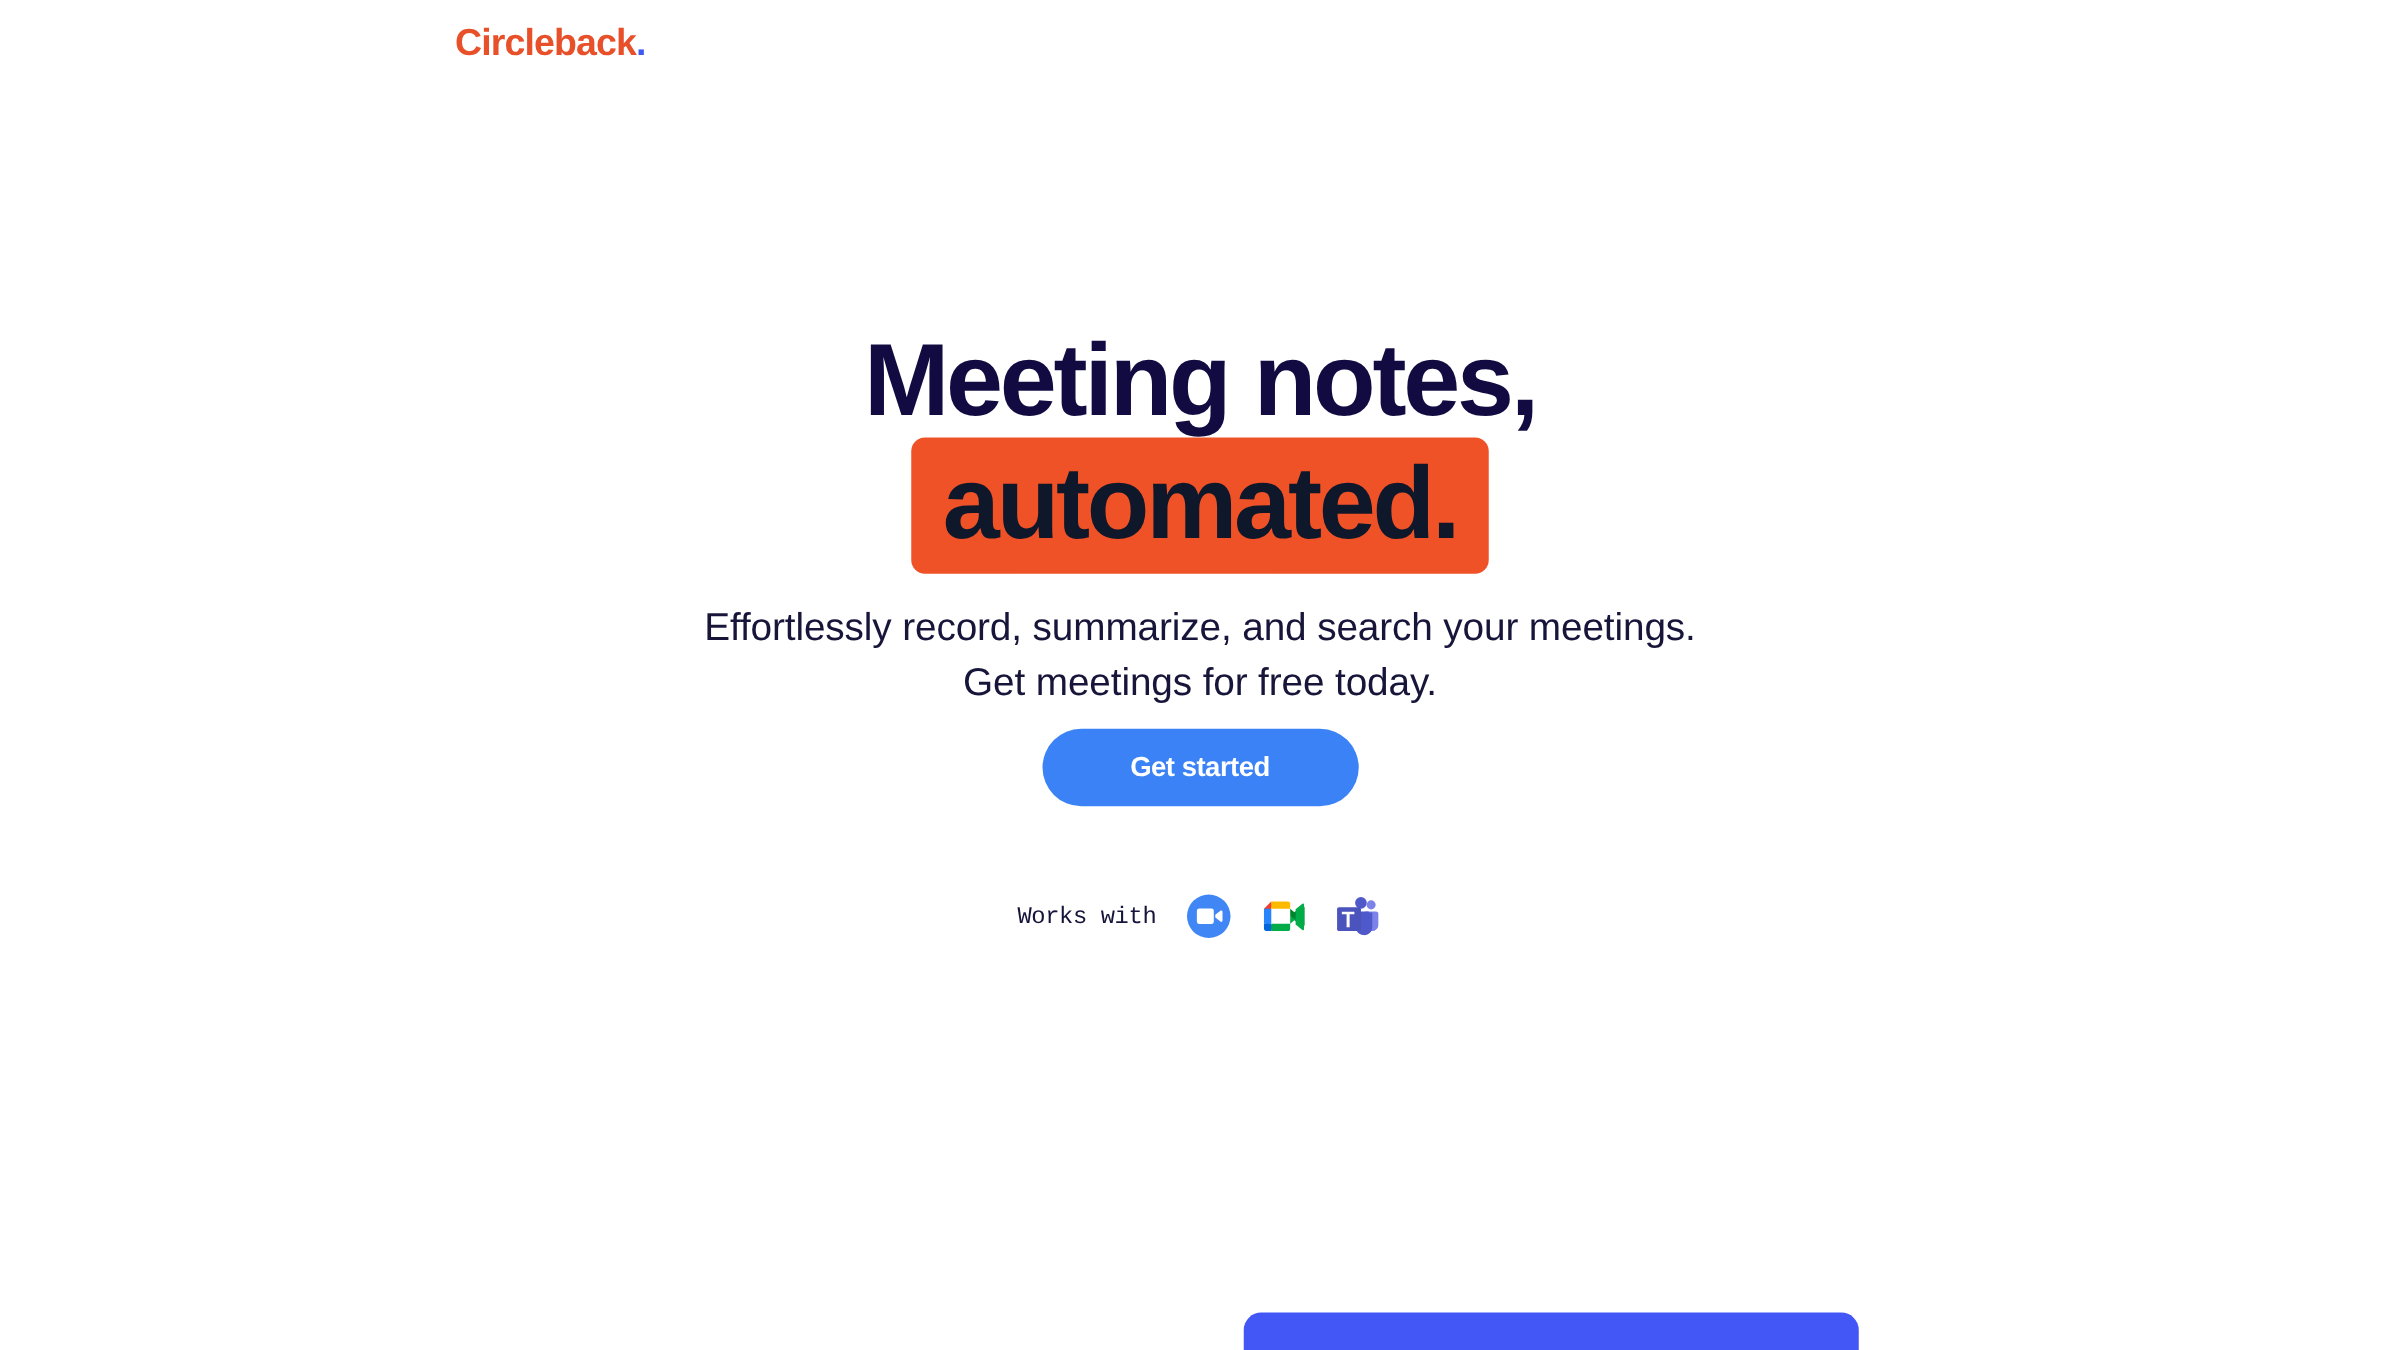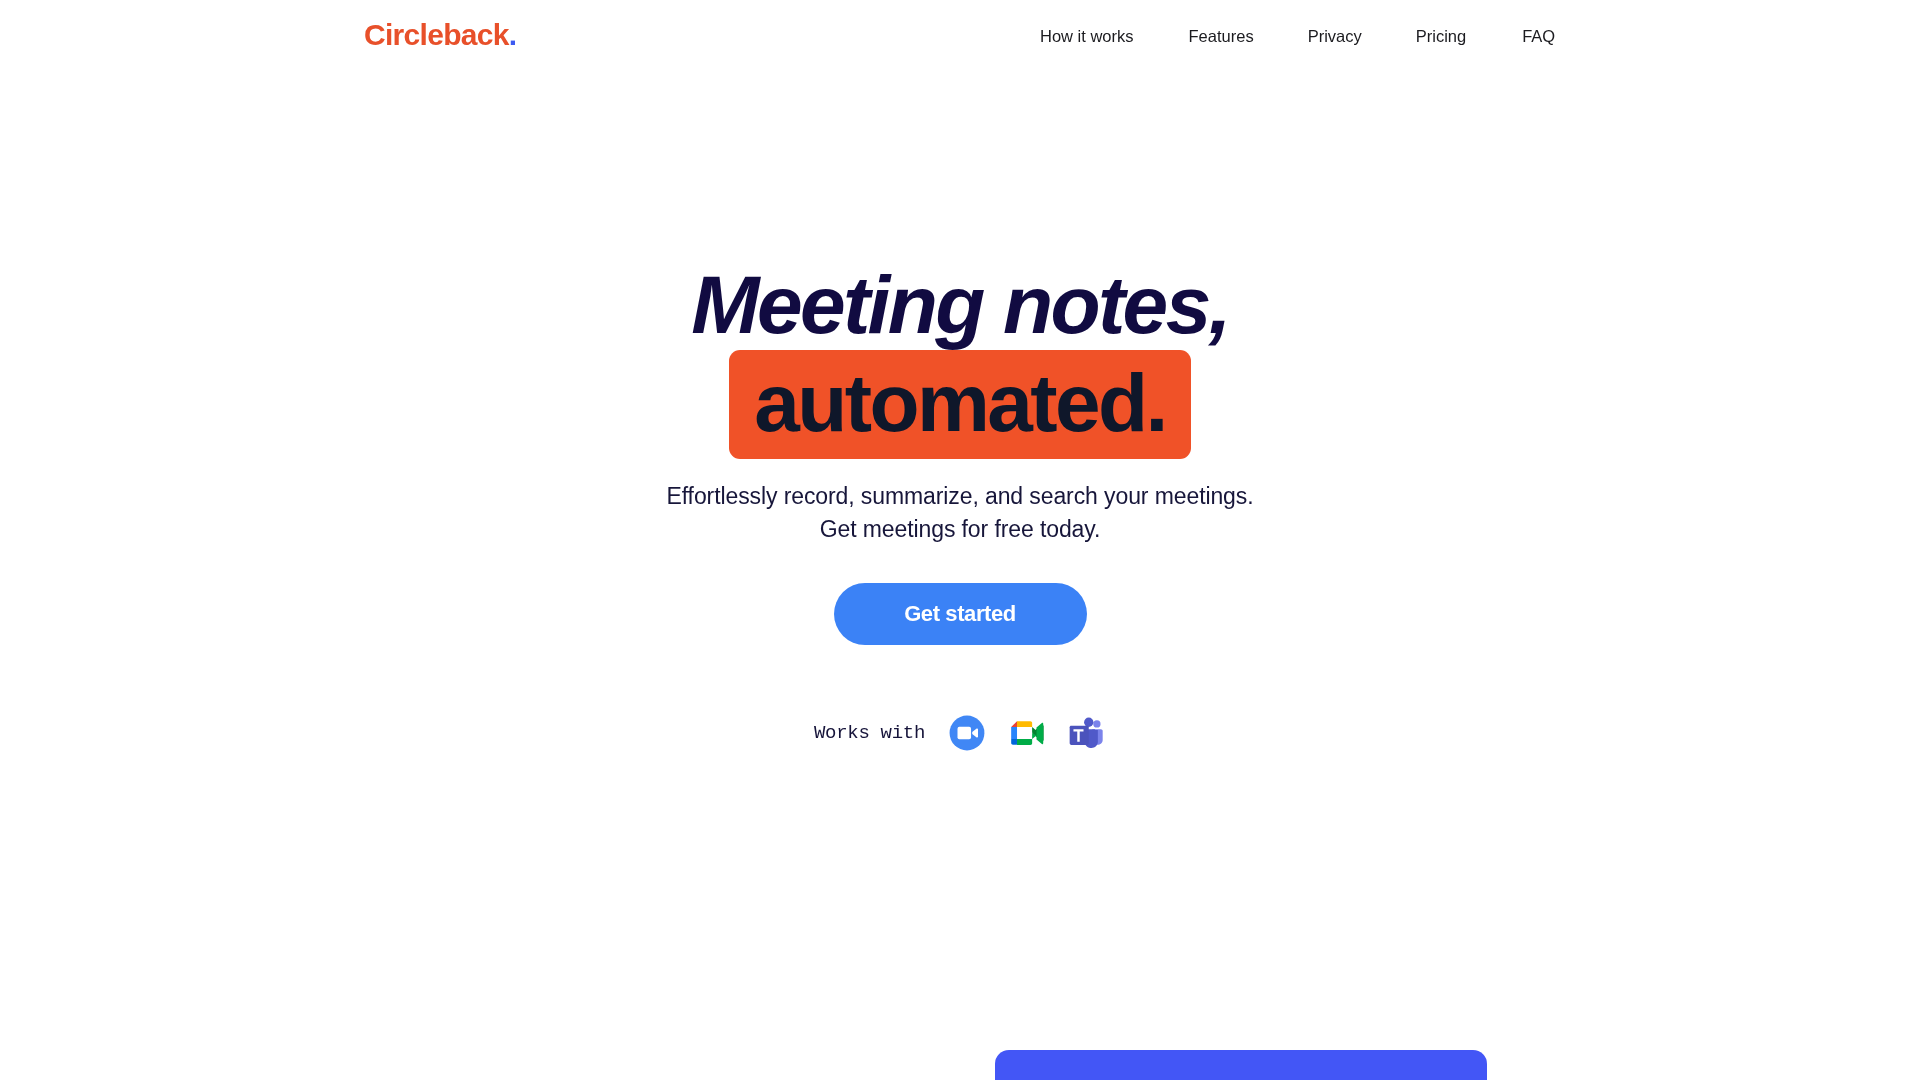--- a/index.html
+++ b/index.html
@@ -76,21 +76,20 @@
   .hero-headline {
     position: absolute;
     top: 264px;
     left: 0;
     width: 1920px;
     font-size: 82px;
     font-weight: 800;
     letter-spacing: -2.6px;
     color: #110B41;
     line-height: 1.0;
-    font-style: italic;
   }
 
   .hero-headline-line2 {
     position: absolute;
     top: 350px;
     left: 0;
     width: 1920px;
     line-height: 1.0;
   }
 
@@ -104,21 +103,21 @@
     border-radius: 11px;
     padding: 21px 25px 24px 25px;
     line-height: 0.78;
   }
 
   .hero-sub {
     position: absolute;
     top: 480px;
     left: 0;
     width: 1920px;
-    font-size: 23px;
+    font-size: 31px;
     color: #17163a;
     line-height: 1.42;
     letter-spacing: -0.1px;
   }
 
   .hero-cta-wrap {
     position: absolute;
     top: 583px;
     left: 0;
     width: 1920px;
@@ -189,27 +188,20 @@
 </style>
 </head>
 <body>
 
 <header class="site-header">
 
   <div class="brand">
     <span>Circleback</span><span class="brand-dot">.</span>
   </div>
 
-  <nav class="main-nav">
-    <a class="nav-link nav-gap-1">How it works</a>
-    <a class="nav-link nav-gap-2">Features</a>
-    <a class="nav-link nav-gap-3">Privacy</a>
-    <a class="nav-link nav-gap-4">Pricing</a>
-    <a class="nav-link">FAQ</a>
-  </nav>
 
 </header>
 
 <section class="hero">
 
   <h1 class="hero-headline">Meeting notes,</h1>
 
   <div class="hero-headline-line2">
     <span class="headline-highlight">automated.</span>
   </div>

